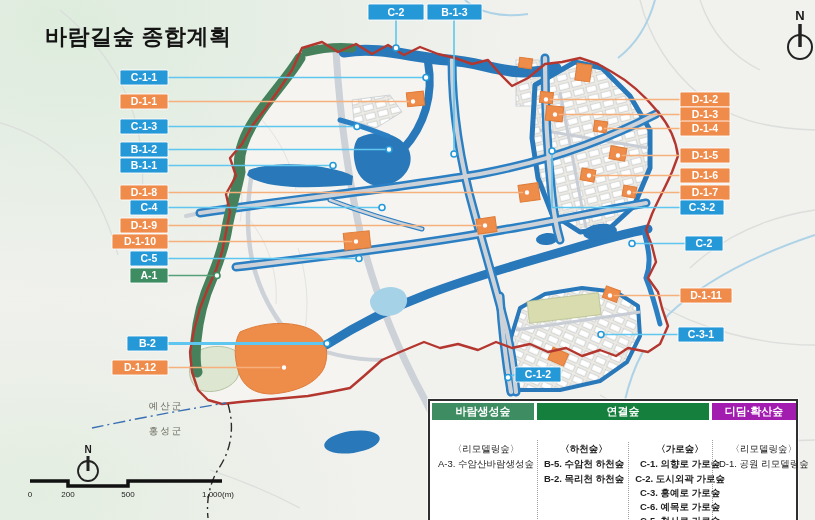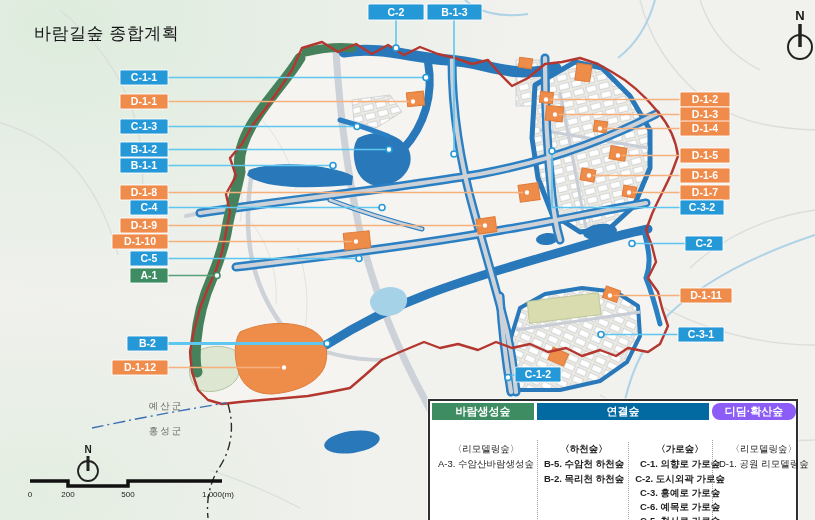--- a/index.html
+++ b/index.html
@@ -1,19 +1,19 @@
 <!DOCTYPE html>
 <html><head>
 <meta charset="utf-8">
 <style>
   html,body{margin:0;padding:0;background:#ddd;}
   .stage{position:relative;width:815px;height:520px;overflow:hidden;
          font-family:"Liberation Sans",sans-serif;background:#f1f1ee;}
   .stage svg{position:absolute;left:0;top:0;}
-  .map-title{position:absolute;left:34px;top:22px;font-size:17px;font-weight:400;
+  .map-title{position:absolute;left:45px;top:22px;font-size:22px;font-weight:700;
              color:#141414;letter-spacing:.5px;}
   
   .legend{position:absolute;left:428px;top:399px;width:370px;background:#fff;
           border:2px solid #2f2f2f;box-sizing:border-box;display:flex;
           flex-direction:column;box-shadow:0 0 0 1px rgba(255,255,255,.6);}
   .legend-headers{display:flex;gap:3px;padding:2px 2px 16px 2px;}
   .legend-header{height:17px;line-height:17px;text-align:center;color:#fff;
                  font-size:11px;font-weight:700;}
   .legend-body{display:flex;padding:4px 2px 6px 2px;}
   .legend-col{padding:2px 5px 0 6px;box-sizing:border-box;text-align:center;}
@@ -358,22 +358,22 @@
           <text x="538" y="378.3" text-anchor="middle" fill="#fff" font-size="10.5" font-weight="bold" font-family="&quot;Liberation Sans&quot;,sans-serif">C-1-2</text>
         </g>
       </g>
 </svg>
 
 <div class="map-title">바람길숲 종합계획</div>
 
 <div class="legend" id="legend">
       <div class="legend-headers">
         <div class="legend-header" style="background: rgb(62, 141, 98); width: 102px; flex: 0 0 102px;">바람생성숲</div>
-        <div class="legend-header" style="background: #0369a1; width: 172px; flex: 0 0 172px;">연결숲</div>
-        <div class="legend-header" style="background: #8b5cf6; width: 84px; flex: 0 0 84px; border-radius: 8px;">디딤·확산숲</div>
+        <div class="legend-header" style="background: #15803d; width: 172px; flex: 0 0 172px;">연결숲</div>
+        <div class="legend-header" style="background: #a21caf; width: 84px; flex: 0 0 84px;">디딤·확산숲</div>
       </div>
       <div class="legend-body">
         <div class="legend-col" style="width: 105px;">
           <div class="legend-groups">
             <div class="legend-group">
               <div class="legend-group-title">〈리모델링숲〉</div>
               <div class="legend-item">A-3. 수암산바람생성숲</div>
             </div>
           </div>
         </div>

